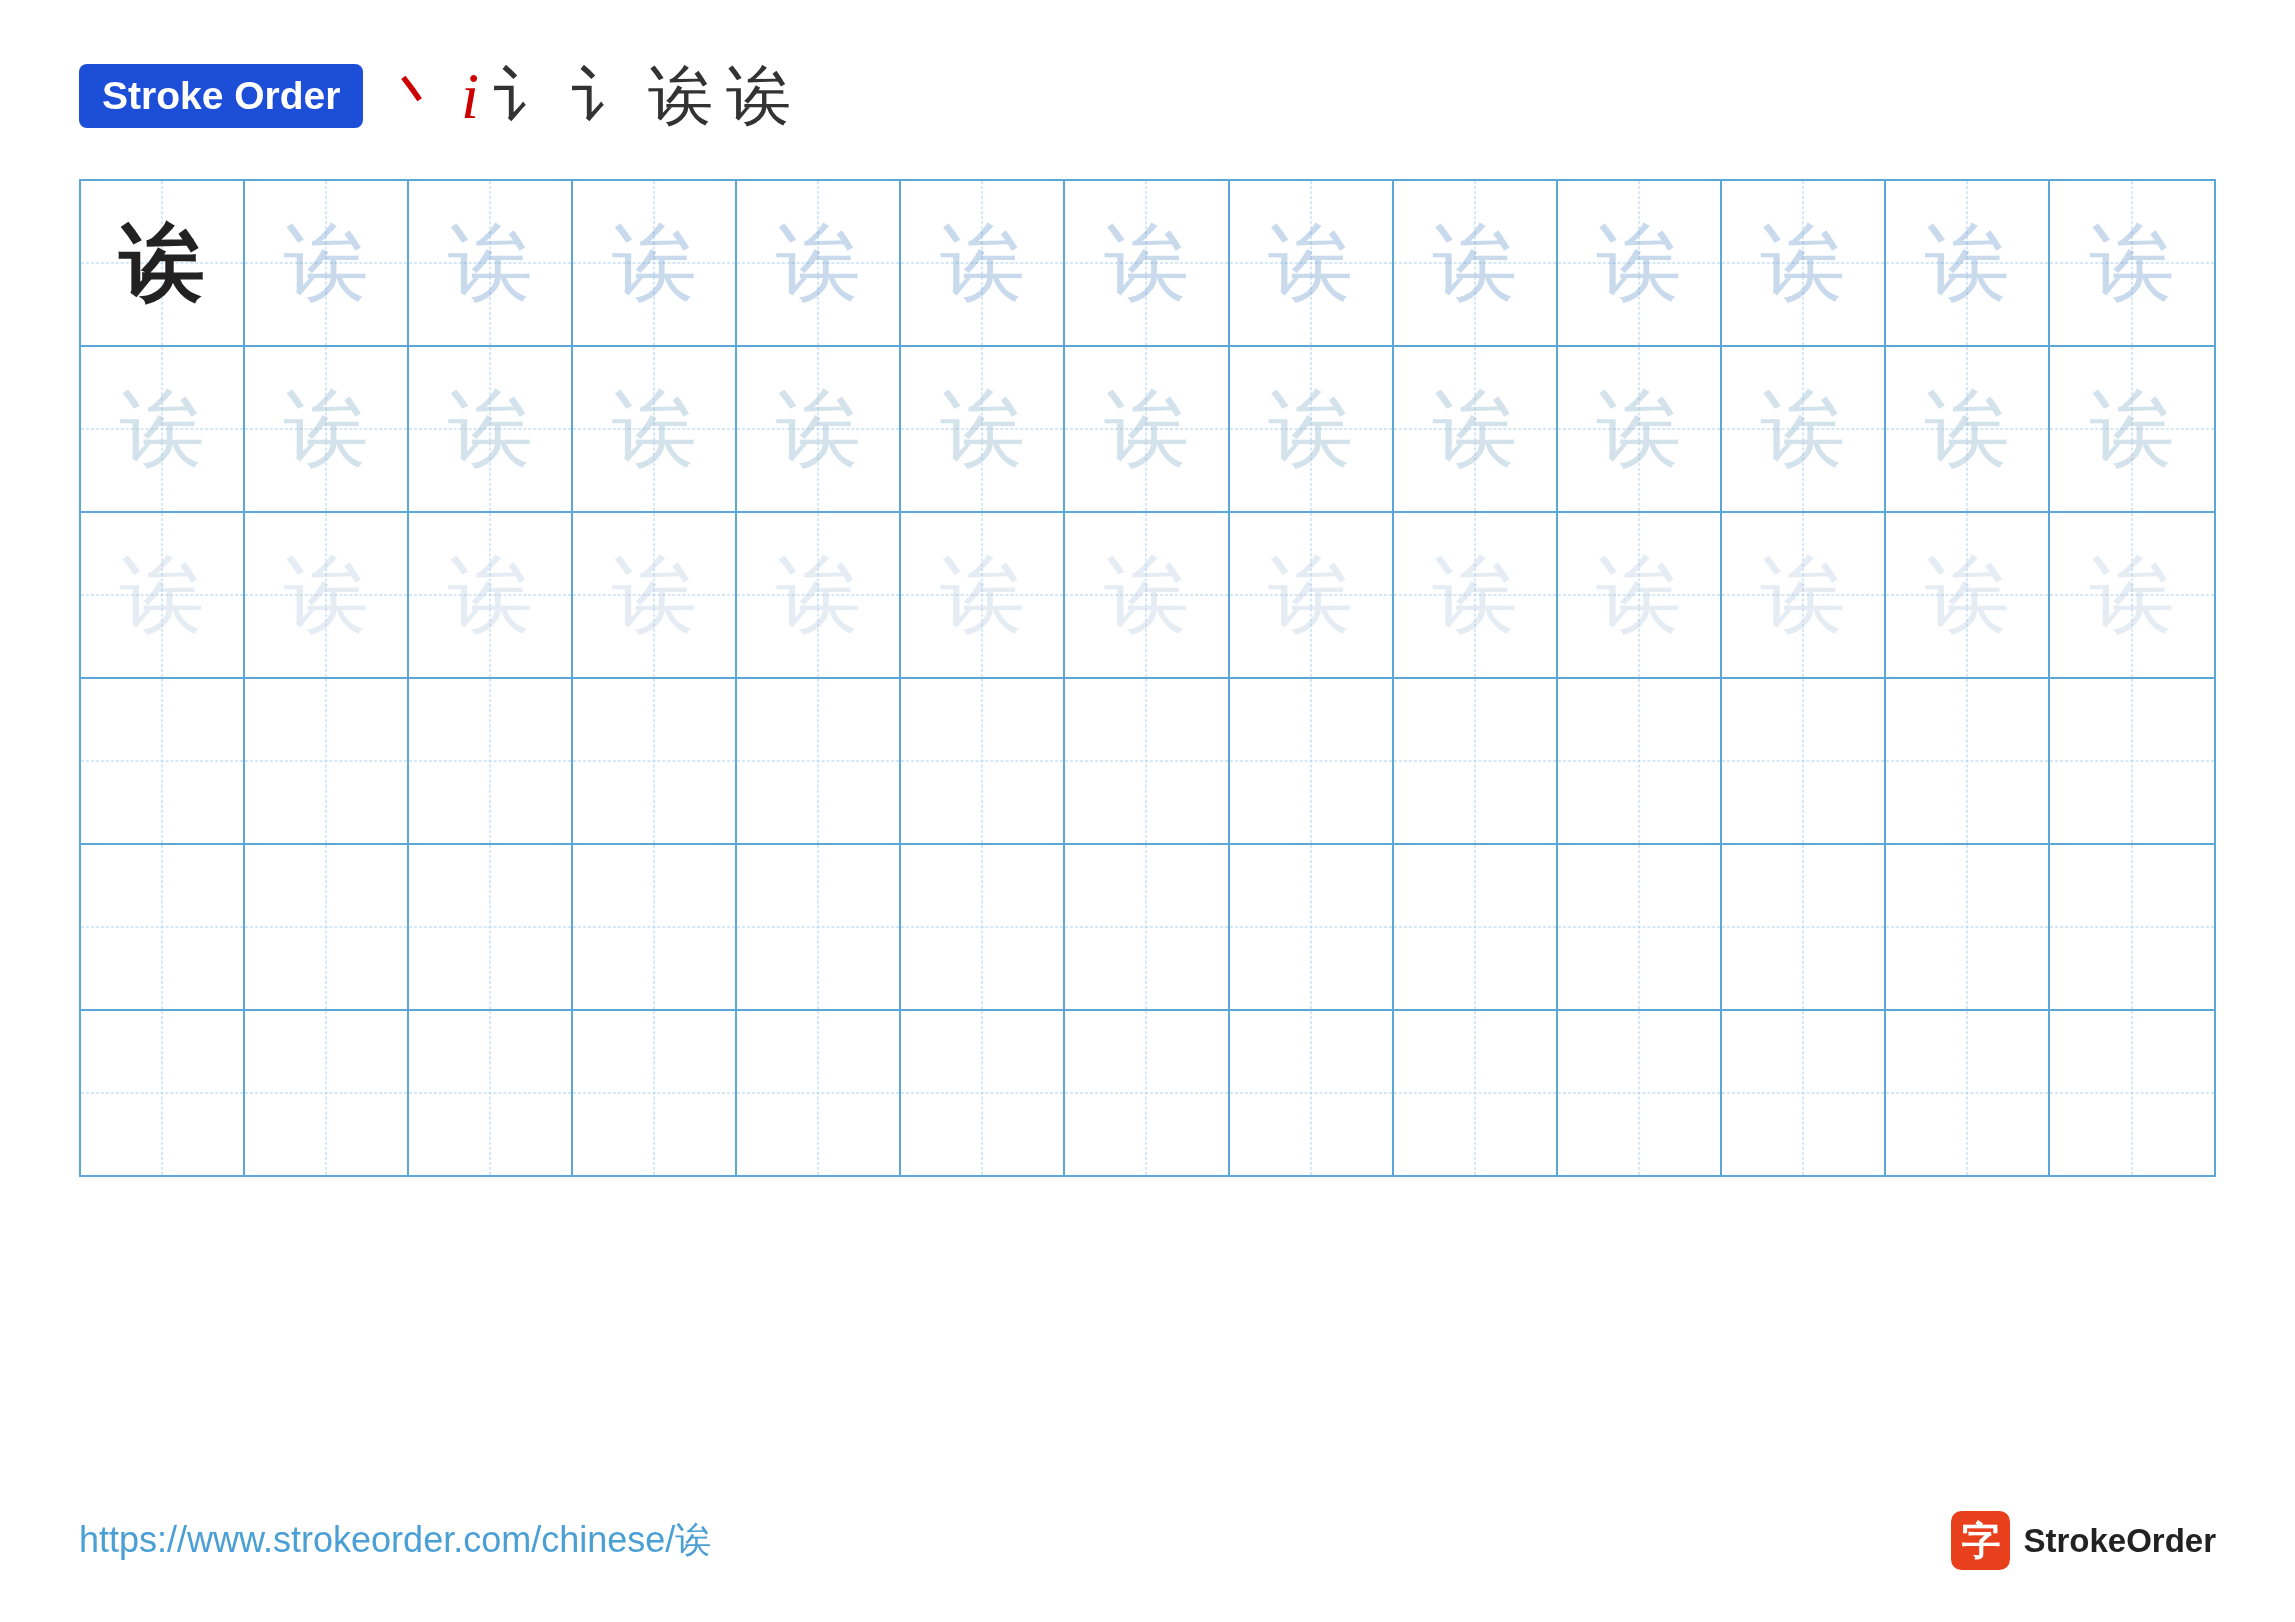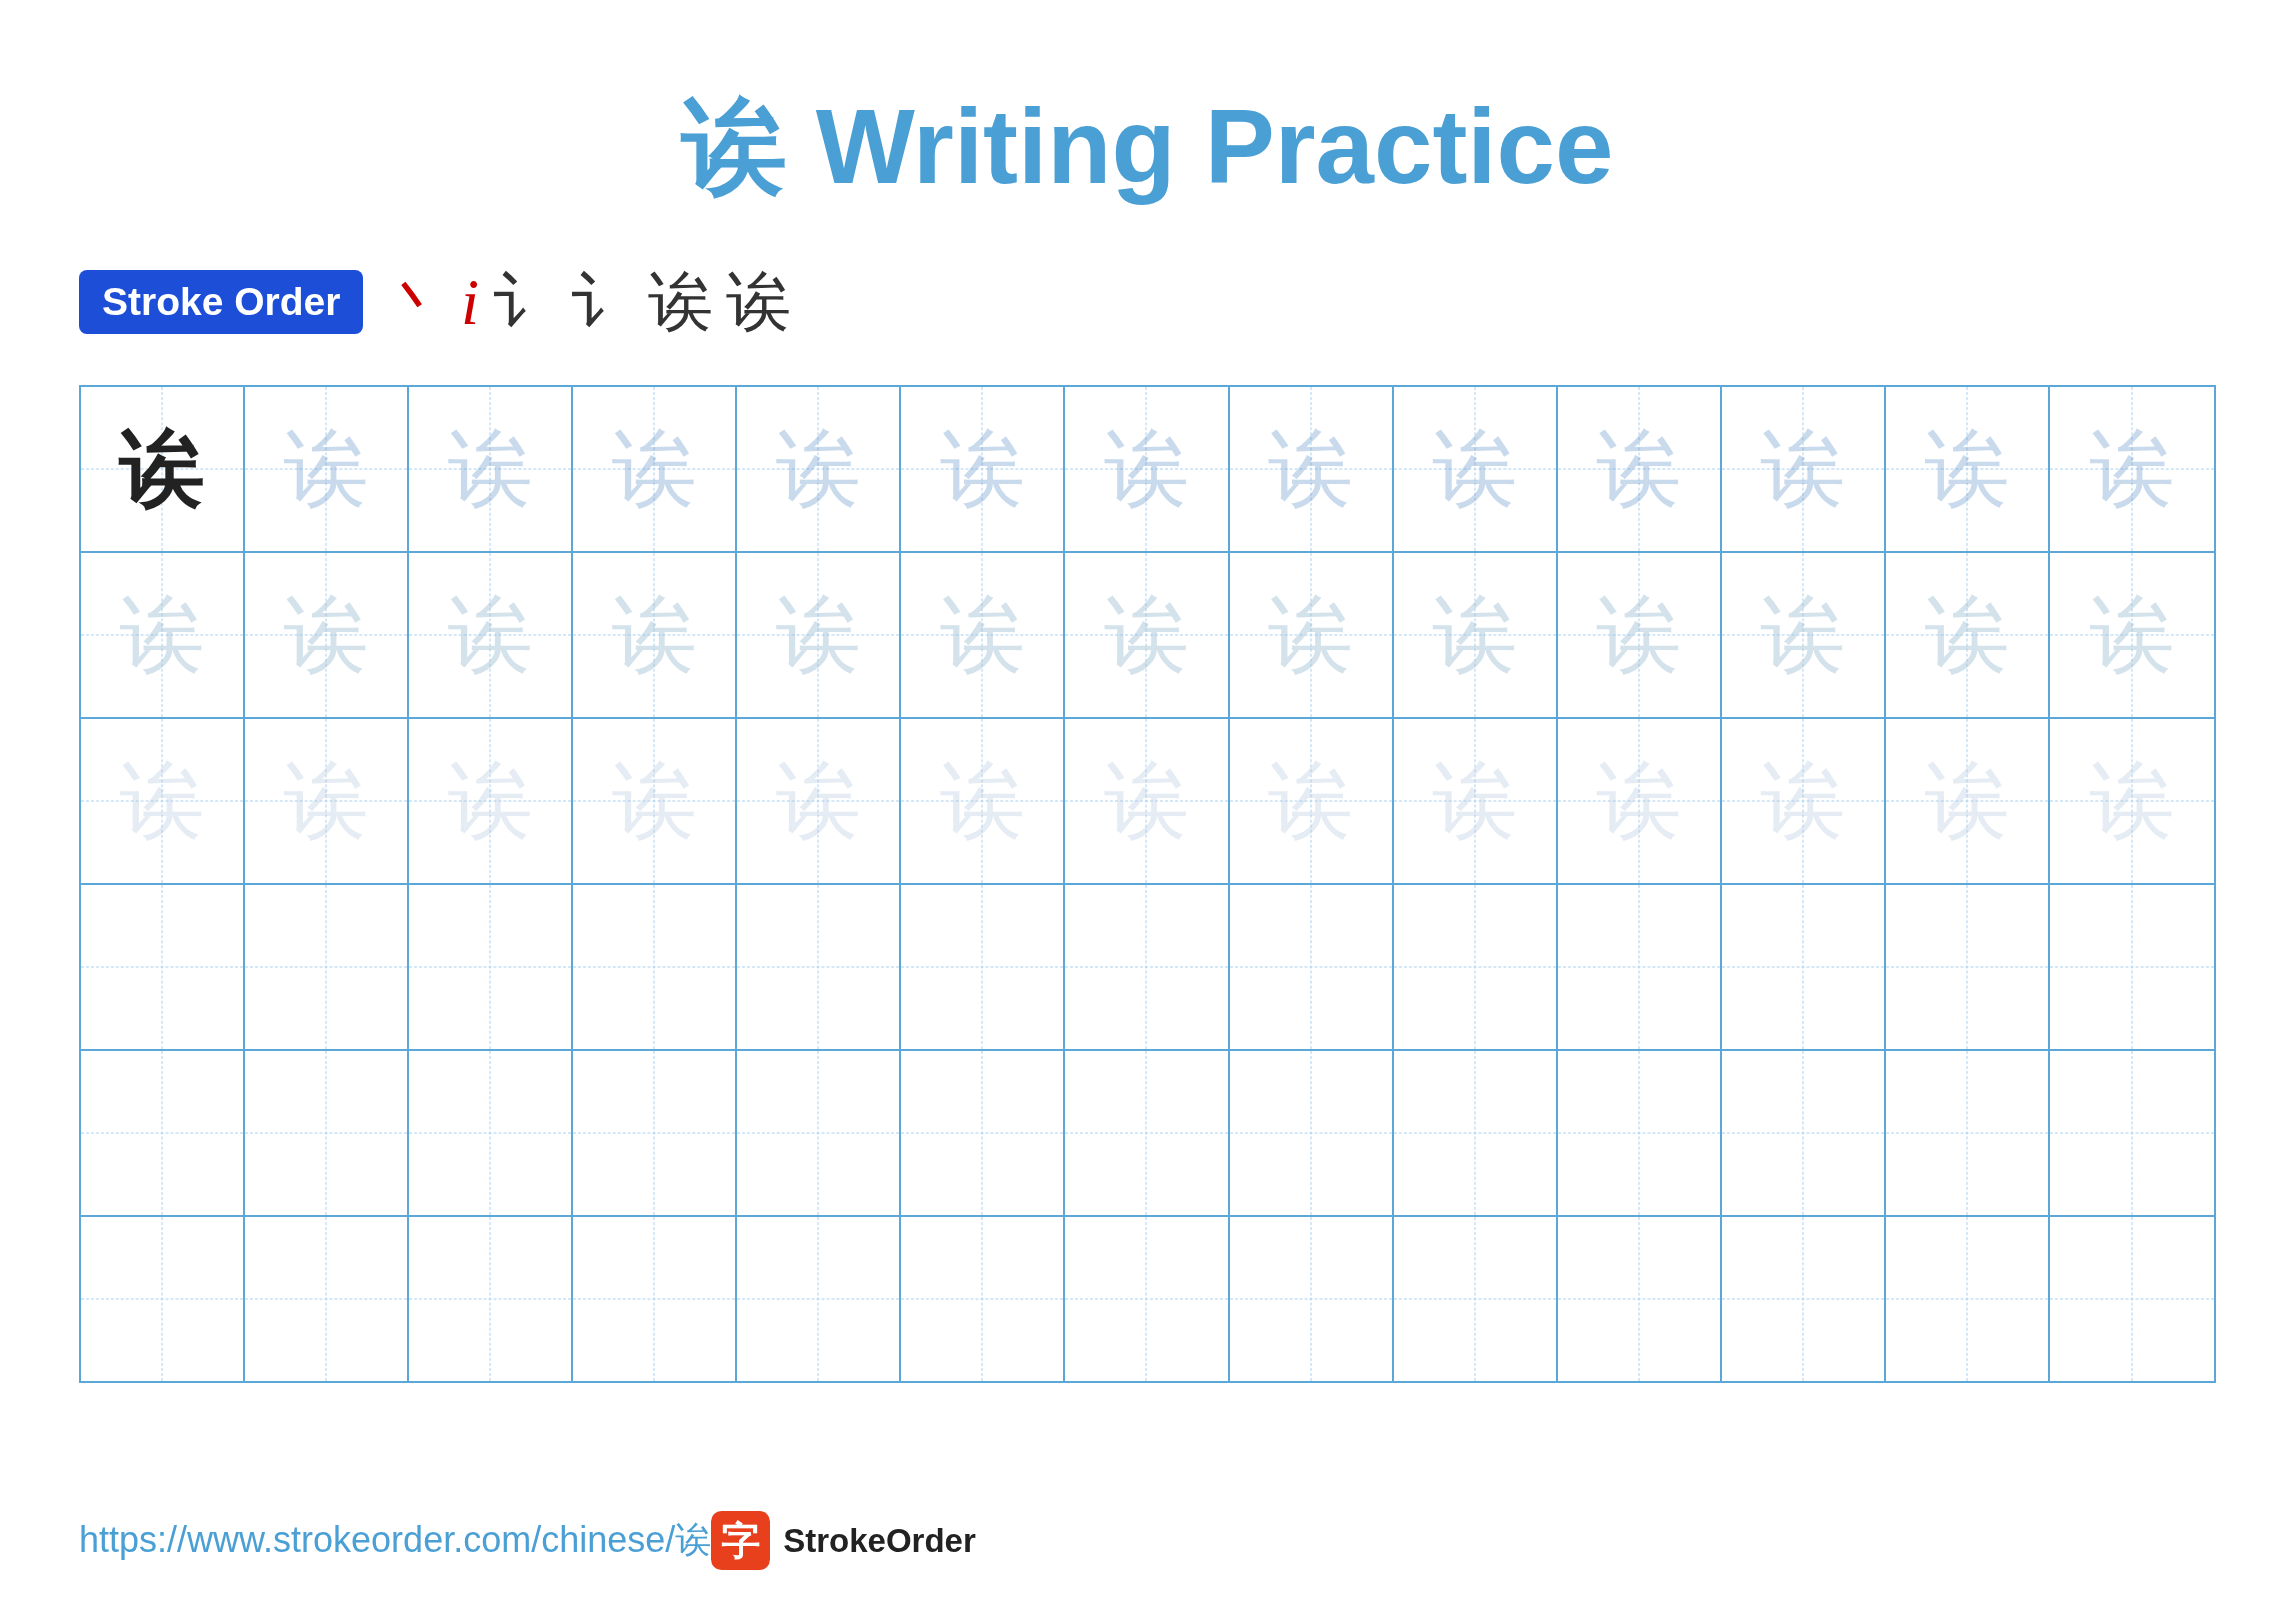--- a/index.html
+++ b/index.html
@@ -155,21 +155,21 @@
       color: rgba(180, 200, 220, 0.35);
     }
 
     
     .footer {
       position: absolute;
       bottom: 52px;
       left: 79px;
       right: 79px;
       display: flex;
-      justify-content: flex-start;
+      justify-content: space-between;
       align-items: center;
     }
 
     .footer-url {
       font-size: 36px;
       color: #4a9fd4;
       text-decoration: none;
     }
 
     .footer-logo {
@@ -196,26 +196,20 @@
       font-size: 33px;
       font-weight: bold;
       color: #222;
     }
   </style>
 </head>
 <body>
 
 <div class="page">
 
-  <div class="title-area">
-    <span class="title-text">
-      <span>诶</span>
-      <span> Writing Practice</span>
-    </span>
-  </div>
 
   <div class="stroke-order-area">
     <div class="stroke-order-badge">
       <span>Stroke Order</span>
     </div>
     <div class="stroke-sequence">
       <span class="stroke-seq-item red">丶</span>
       <span class="stroke-seq-item red" style="font-style:italic; font-family: serif;">i</span>
       <span class="stroke-seq-item" style="font-family:'SimSun',serif;">讠</span>
       <span class="stroke-seq-item" style="font-family:'SimSun',serif;">讠</span>

